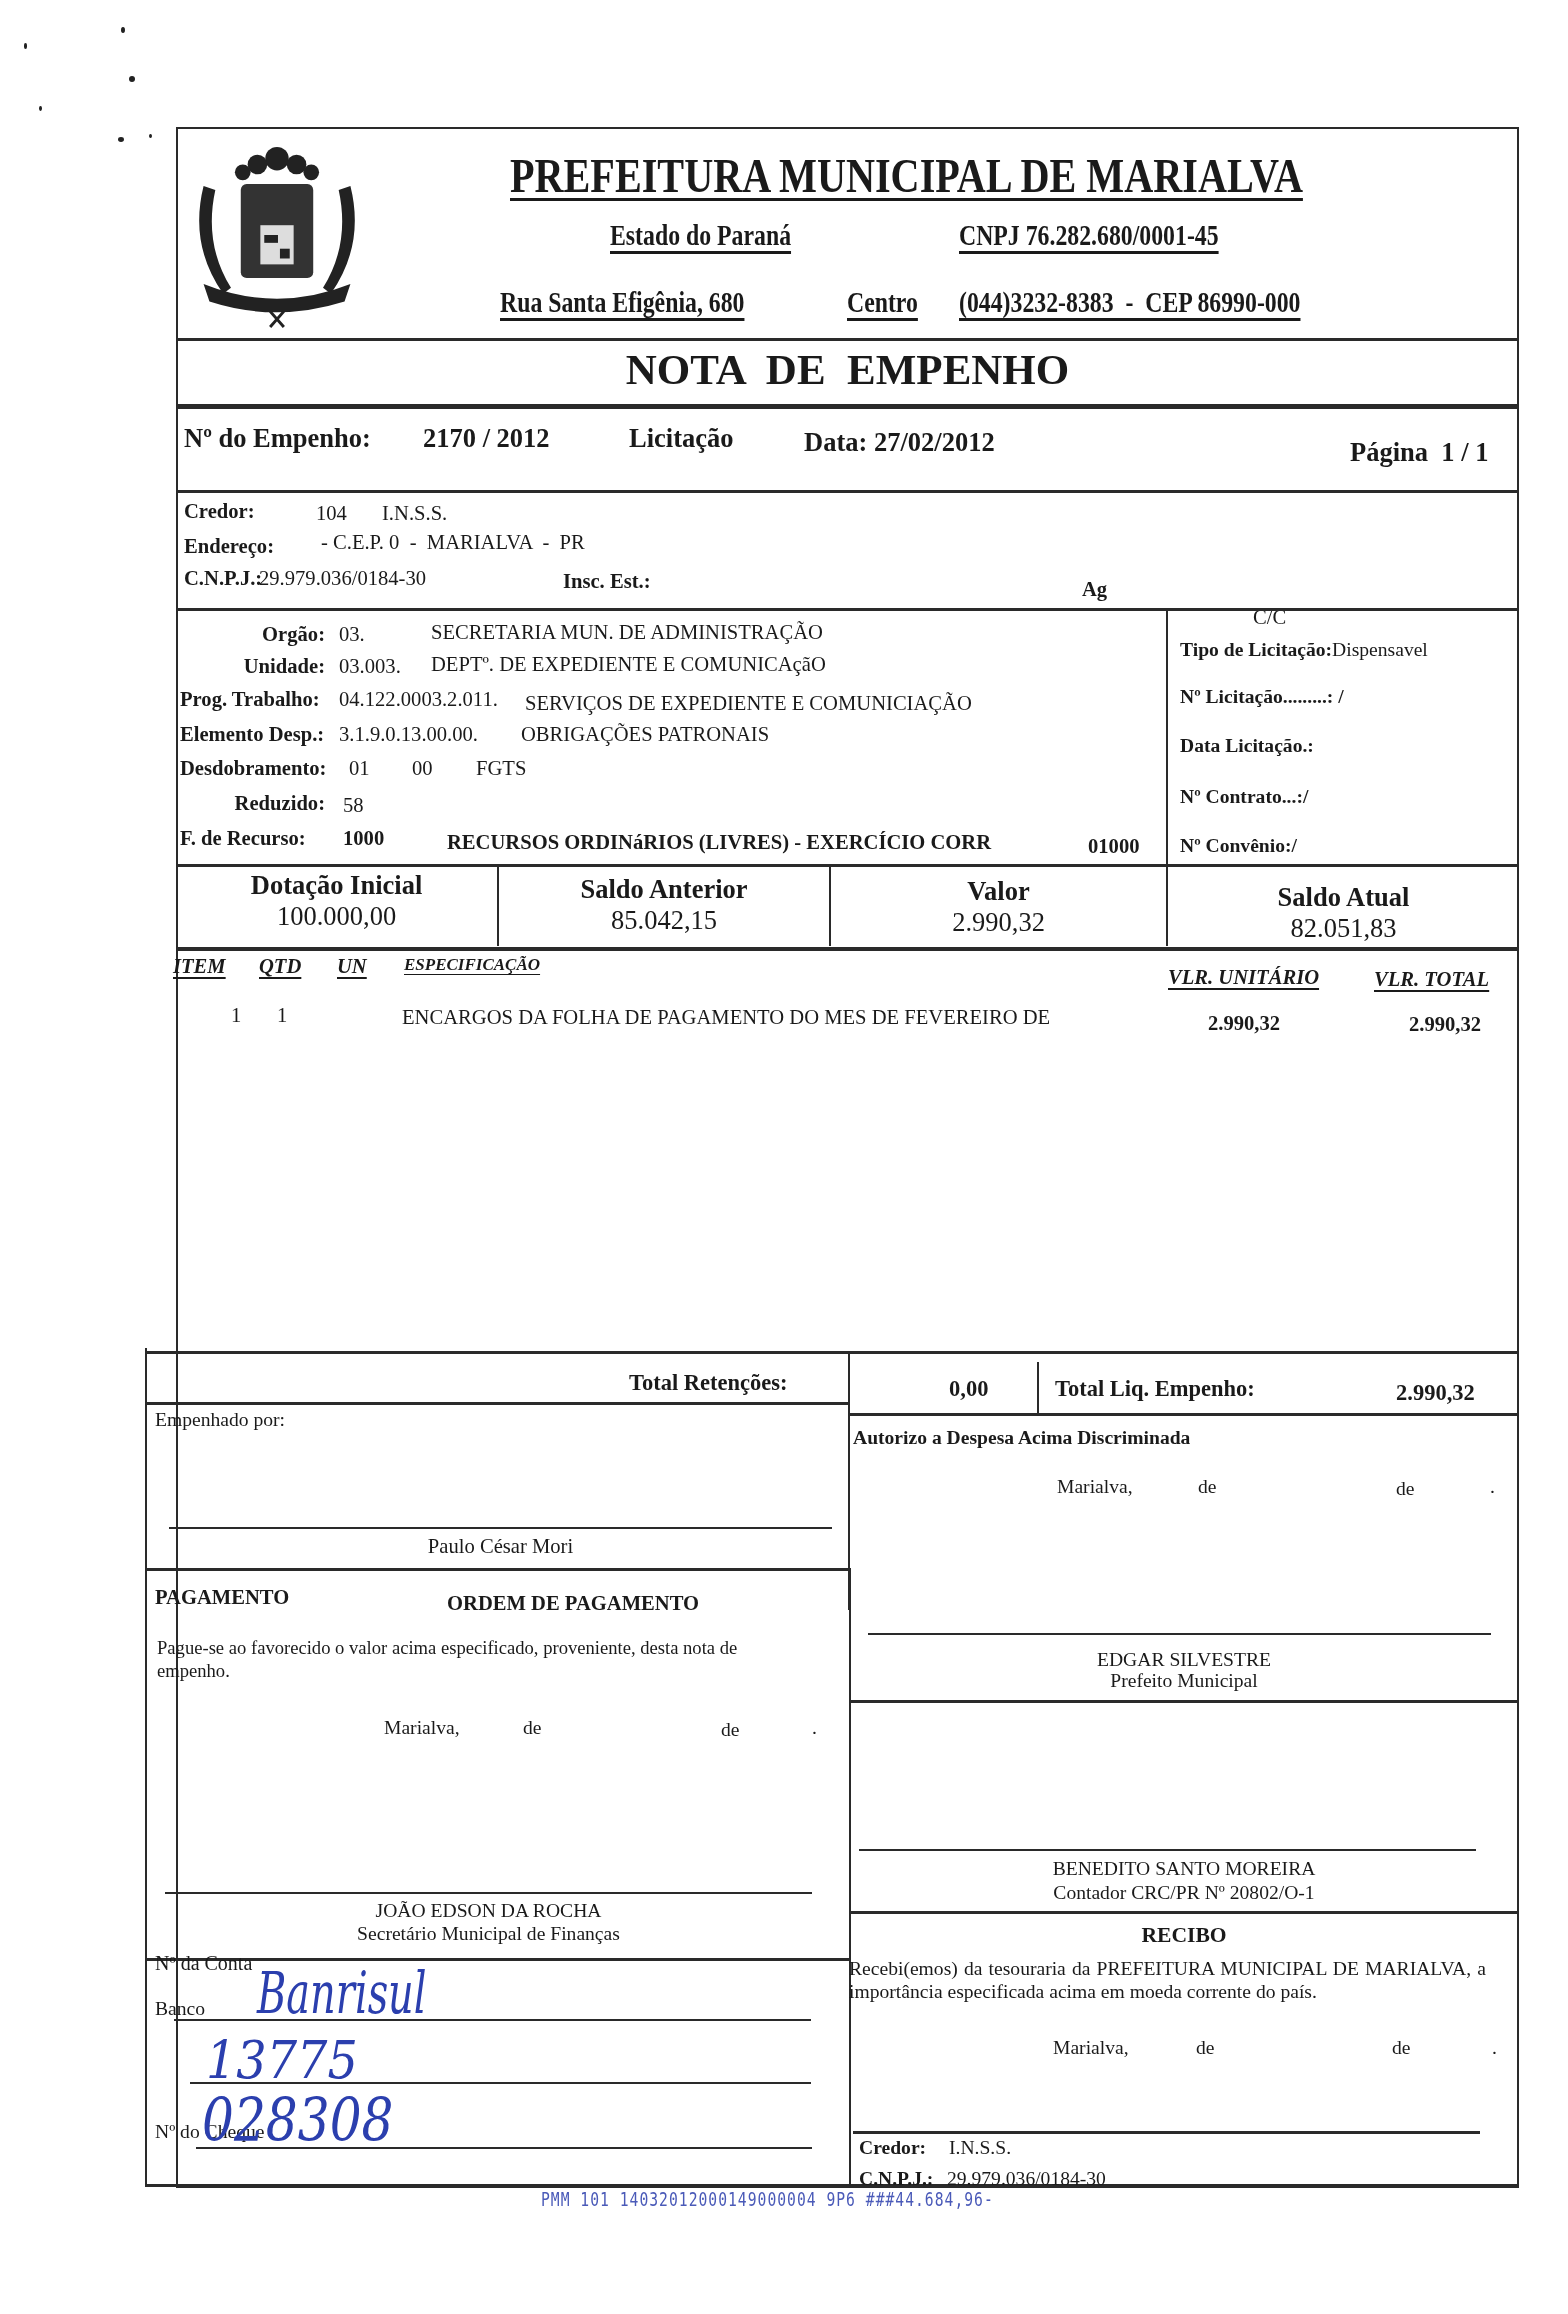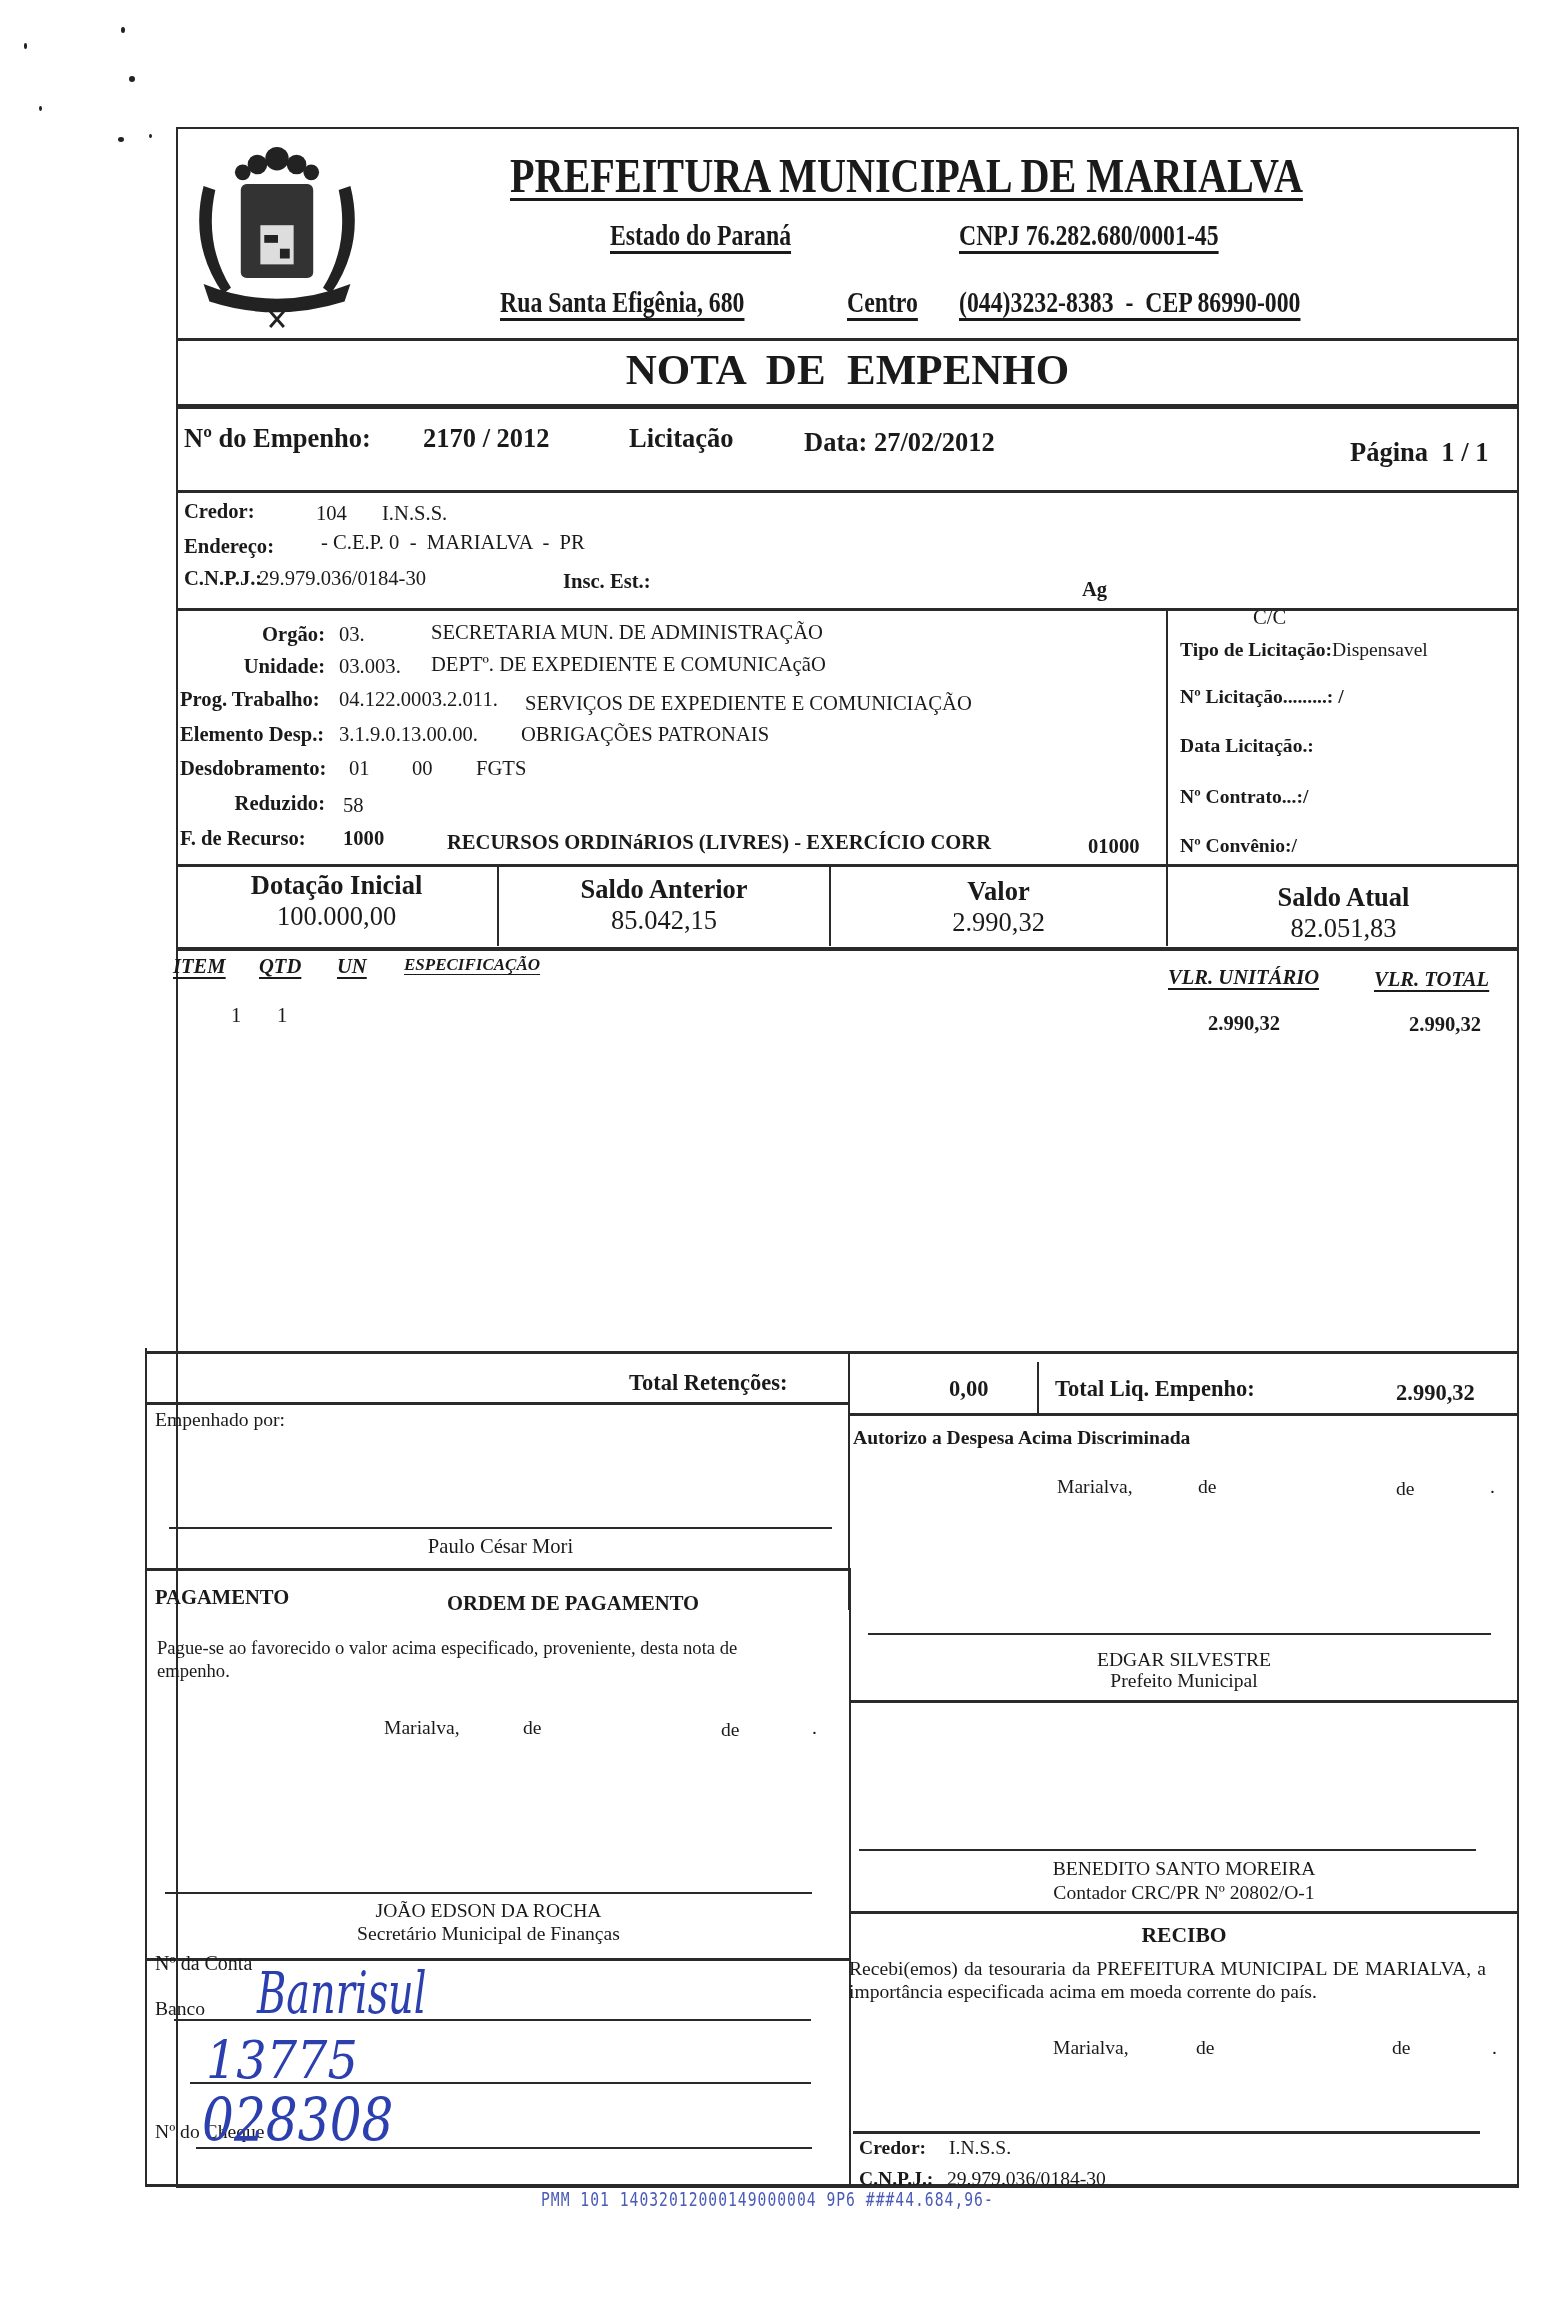--- a/index.html
+++ b/index.html
@@ -148,20 +148,21 @@
 <div class="abs ul-i" style="left:259px;top:955px;font-size:20.6px;">QTD</div>
 <div class="abs ul-i" style="left:337px;top:955px;font-size:20.6px;">UN</div>
 <div class="abs ul-i" style="left:404px;top:955px;font-size:17px;">ESPECIFICAÇÃO</div>
 <div class="abs ul-i" style="left:1168px;top:966px;font-size:20.6px;">VLR. UNITÁRIO</div>
 <div class="abs ul-i" style="left:1374px;top:968px;font-size:20.6px;">VLR. TOTAL</div>
 
 <div>
   <div class="abs" style="left:231px;top:1004px;font-size:20.6px;">1</div>
   <div class="abs" style="left:277px;top:1004px;font-size:20.6px;">1</div>
   <div class="abs" style="left:402px;top:1006px;font-size:20.6px;line-height:23.5px;">
+    <div>ENCARGOS DA FOLHA DE PAGAMENTO DO MES DE FEVEREIRO DE</div>
   </div>
   <div class="abs b" style="left:1208px;top:1012px;font-size:20.6px;">2.990,32</div>
   <div class="abs b" style="left:1409px;top:1013px;font-size:20.6px;">2.990,32</div>
 </div>
 
 <div class="line" style="left:147px;top:1351px;width:1372px;height:2.9px;"></div>
 <div class="line" style="left:848px;top:1353px;width:2px;height:257px;"></div>
 <div class="line" style="left:1037px;top:1362px;width:2px;height:51px;"></div>
 <div class="abs b" style="left:629px;top:1370px;font-size:22.5px;">Total Retenções:</div>
 <div class="abs b" style="left:949px;top:1376px;font-size:22.5px;">0,00</div>

